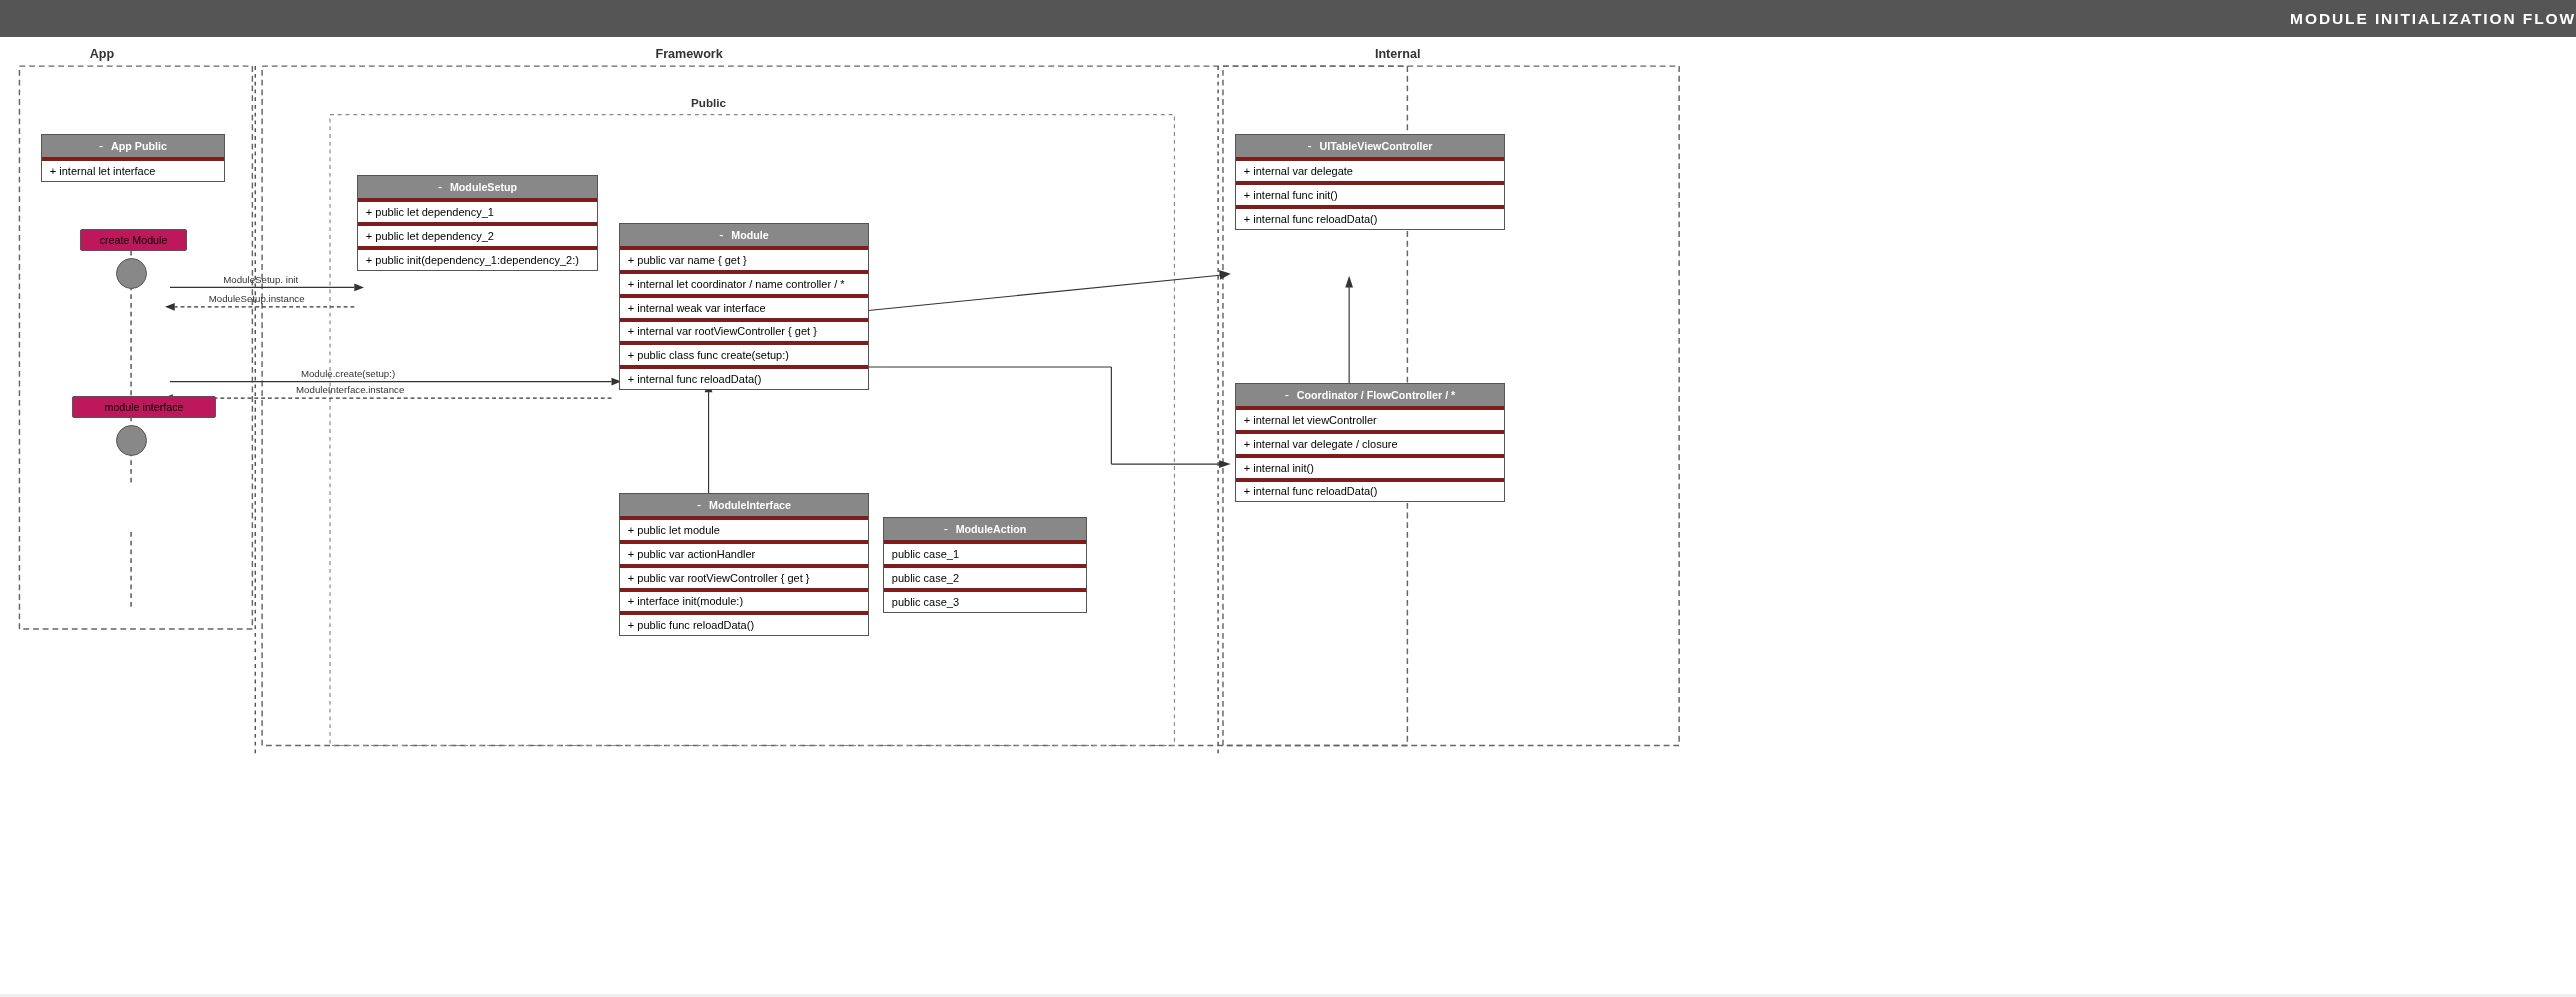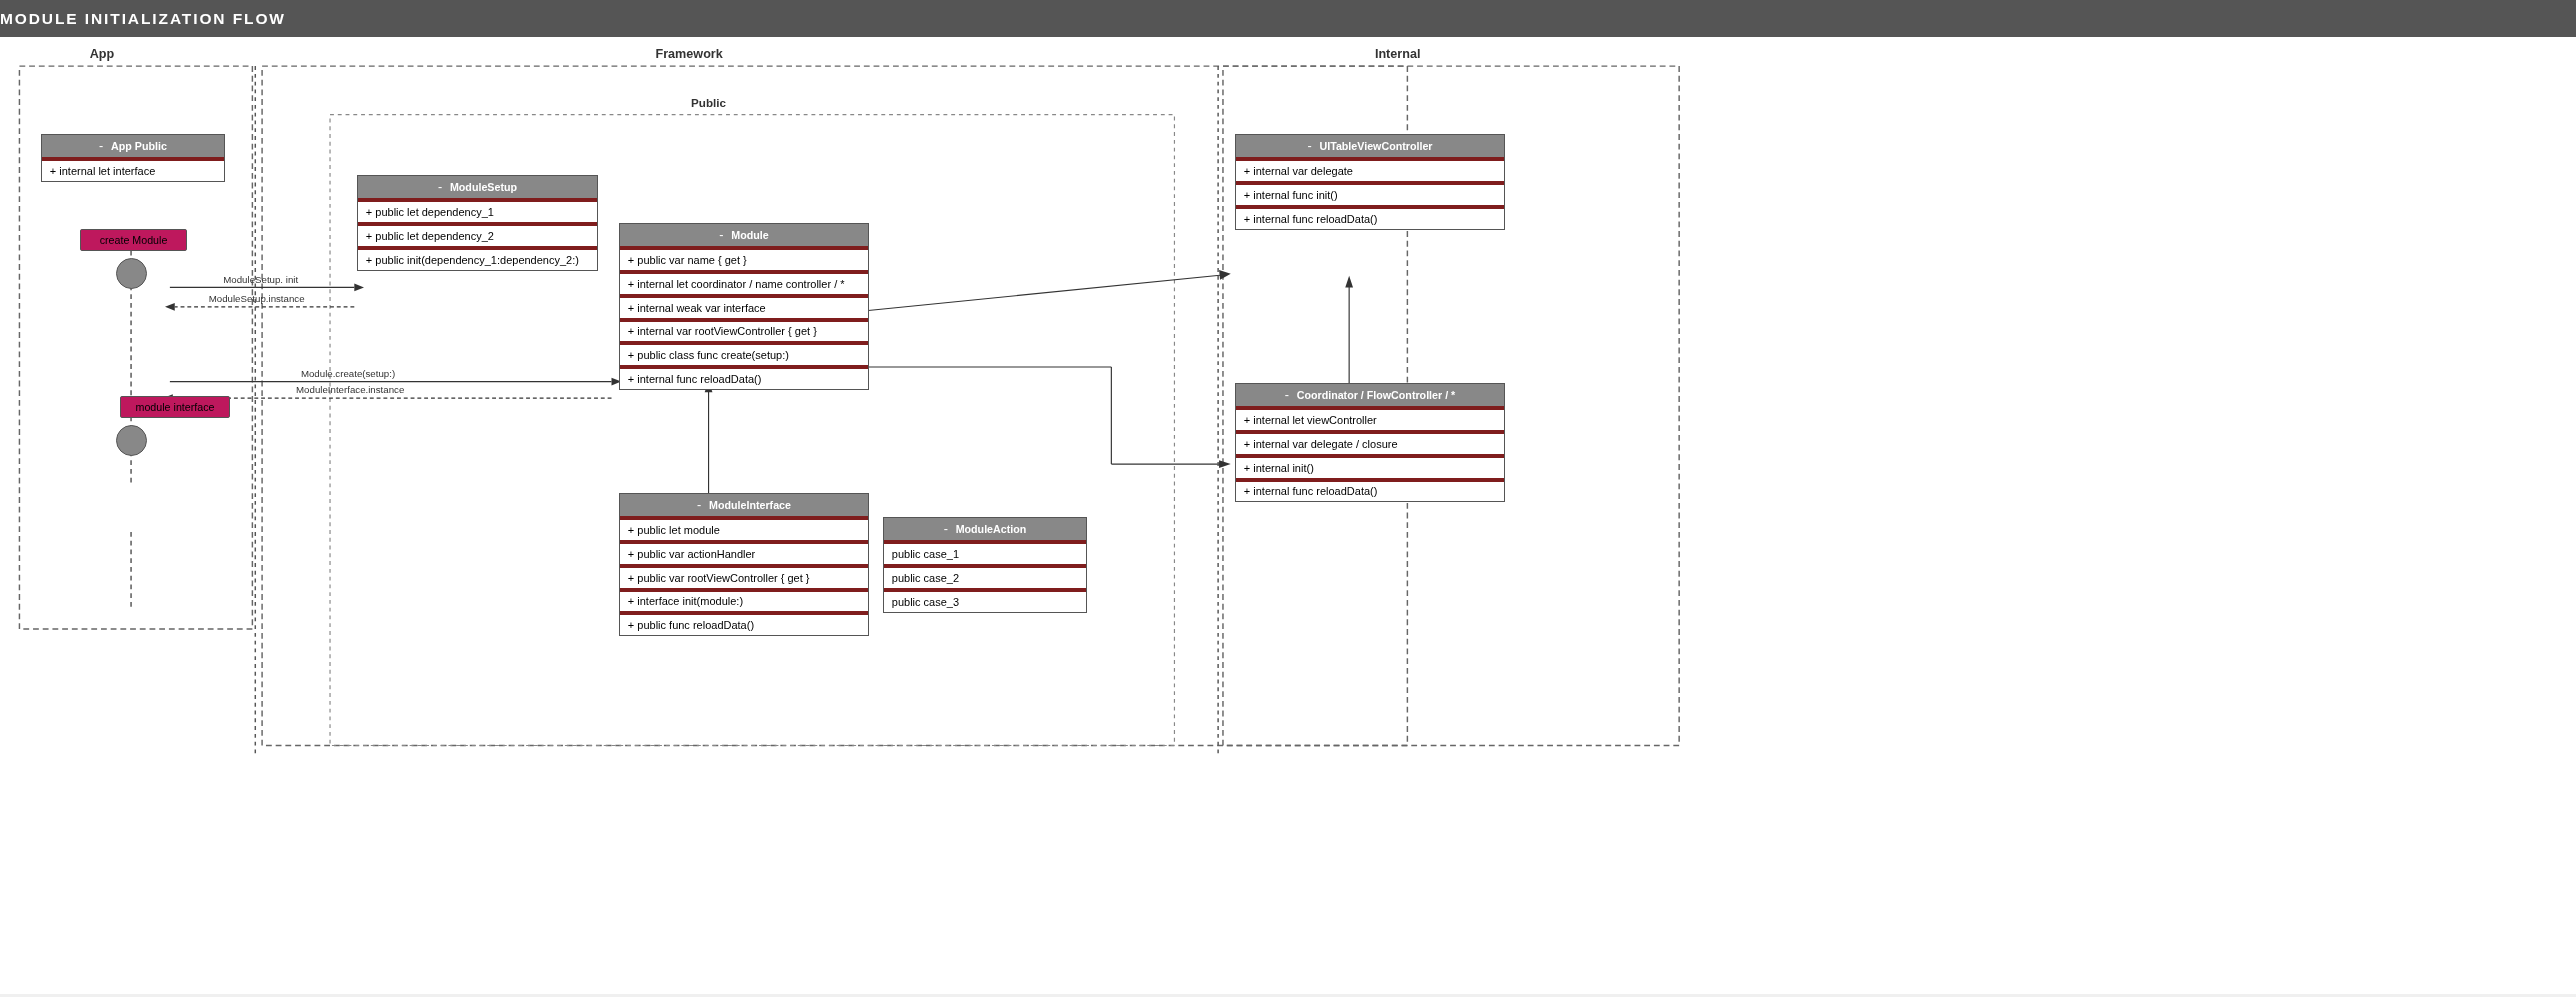--- a/index.html
+++ b/index.html
@@ -8,21 +8,21 @@
       font-family: Arial, Helvetica, sans-serif;
       font-size: 10.7px;
       width: 2576px;
       height: 998px;
       overflow: hidden;
     }
 
     .page-title-bar {
       background: #555;
       color: #fff;
-      text-align: left;
+      text-align: right;
       padding: 9.7px 0;
       font-size: 15.5px;
       font-weight: bold;
       letter-spacing: 1.9px;
     }
 
     .diagram-area {
       display: flex;
       position: relative;
       width: 100%;
@@ -163,21 +163,21 @@
     </div>
     <div class="uml-class-row">+ internal let interface</div>
   </div>
 
   <div class="actor-box" style="left:80px; top:192px; width:107px;">
     <span>create Module</span>
   </div>
 
   <div class="actor-circle" style="left:116px; top:221px;"></div>
 
-  <div class="actor-box" style="left:72px; top:359px; width:110px;margin-left:48px;">
+  <div class="actor-box" style="left:72px; top:359px; width:144px;">
     <span>module interface</span>
   </div>
 
   <div class="actor-circle" style="left:116px; top:388px;"></div>
 
   <div class="uml-class" style="left:357px; top:138px; width:241px;">
     <div class="uml-class-header">
       <span class="minus">-</span>
       <span>ModuleSetup</span>
     </div>

